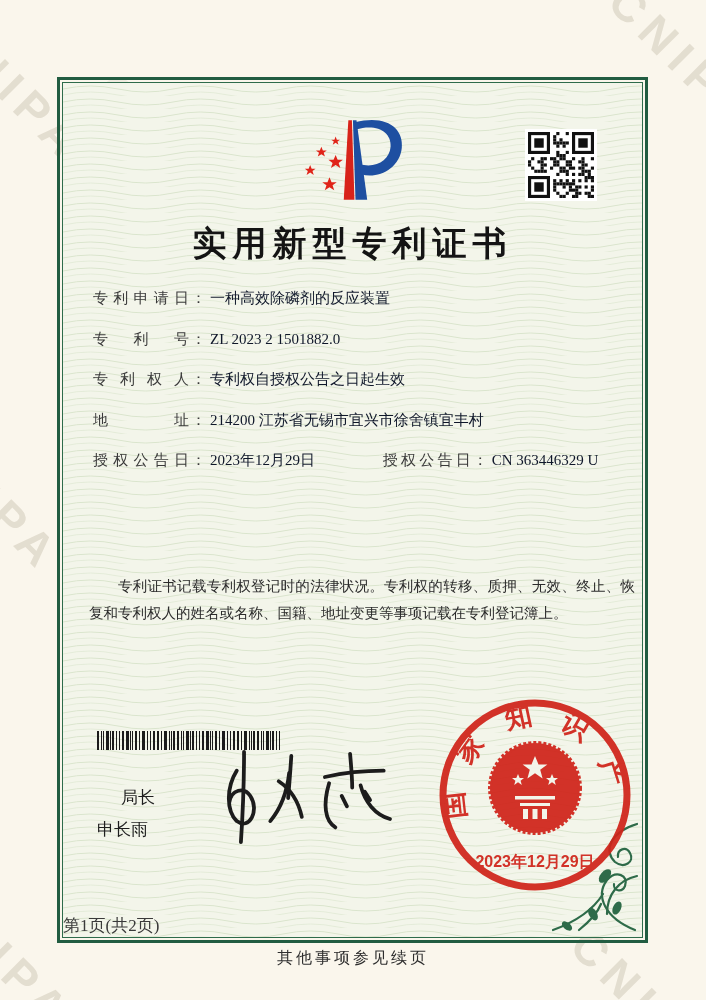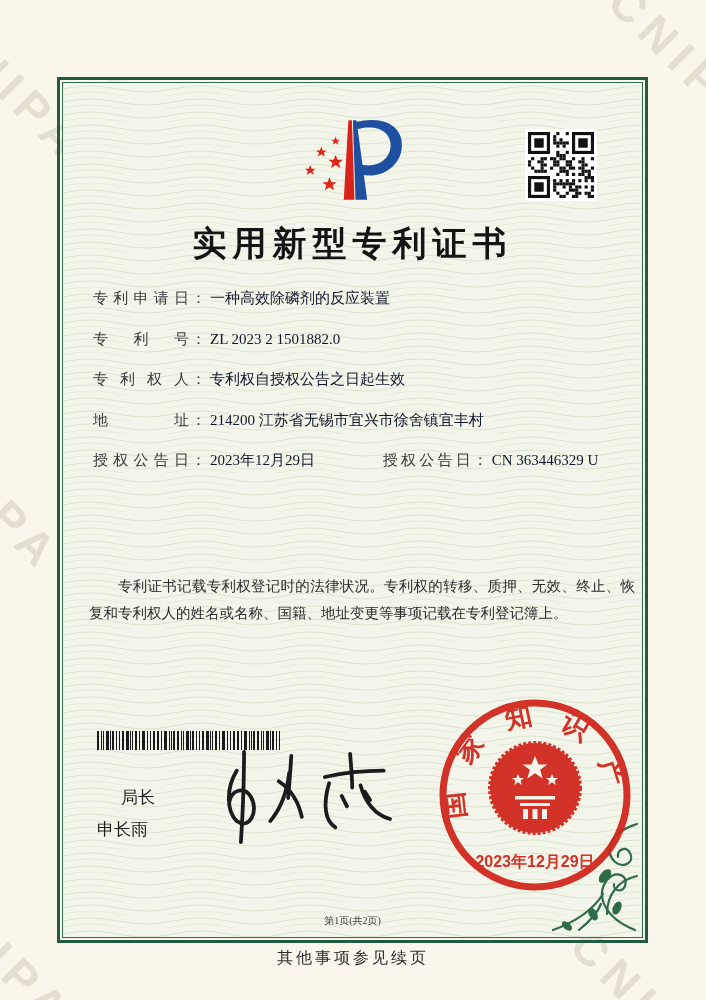--- a/index.html
+++ b/index.html
@@ -44,21 +44,21 @@
     position:absolute;left:26px;top:490px;width:546px;z-index:3;
     font-size:14.5px;line-height:1.88;color:#2b2b2b;text-align:justify;
   }
   .paras p{margin:0 0 8px 0;text-indent:2em;}
   .barcode{position:absolute;left:34px;top:648px;width:186px;height:19px;z-index:3;font-size:0;}
   .barcode i{display:inline-block;height:100%;background:#1b1b1b;vertical-align:top;}
   .sig-title{position:absolute;left:34px;top:703px;font-family:"Liberation Sans","DejaVu Sans",sans-serif;font-size:17px;color:#1e1e1e;z-index:3;margin-left:24px;}
   .sig-name{position:absolute;left:34px;top:735px;font-family:"Liberation Sans","DejaVu Sans",sans-serif;font-size:17px;color:#1e1e1e;z-index:3;}
   .signature{position:absolute;left:138px;top:660px;width:210px;height:110px;z-index:3;}
   .seal{position:absolute;left:372px;top:612px;width:200px;height:200px;z-index:4;opacity:.93;}
-  .page-no{position:absolute;left:0;top:831px;width:100%;text-align:center;font-size:10px;color:#3a3a3a;z-index:3;}
+  .page-no{position:absolute;left:0;top:831px;width:100%;text-align:left;font-size:17px;color:#3a3a3a;z-index:3;}
   .flourish{position:absolute;right:1px;bottom:1px;width:96px;height:118px;z-index:2;}
   .footnote{
     position:absolute;left:0;top:948px;width:706px;text-align:center;
     font-size:16px;letter-spacing:3px;color:#2e2e2e;z-index:3;
   }
 </style>
 </head>
 <body>
 
 <div class="watermark" style="left:-34px;top:4px">CNIPA</div>

